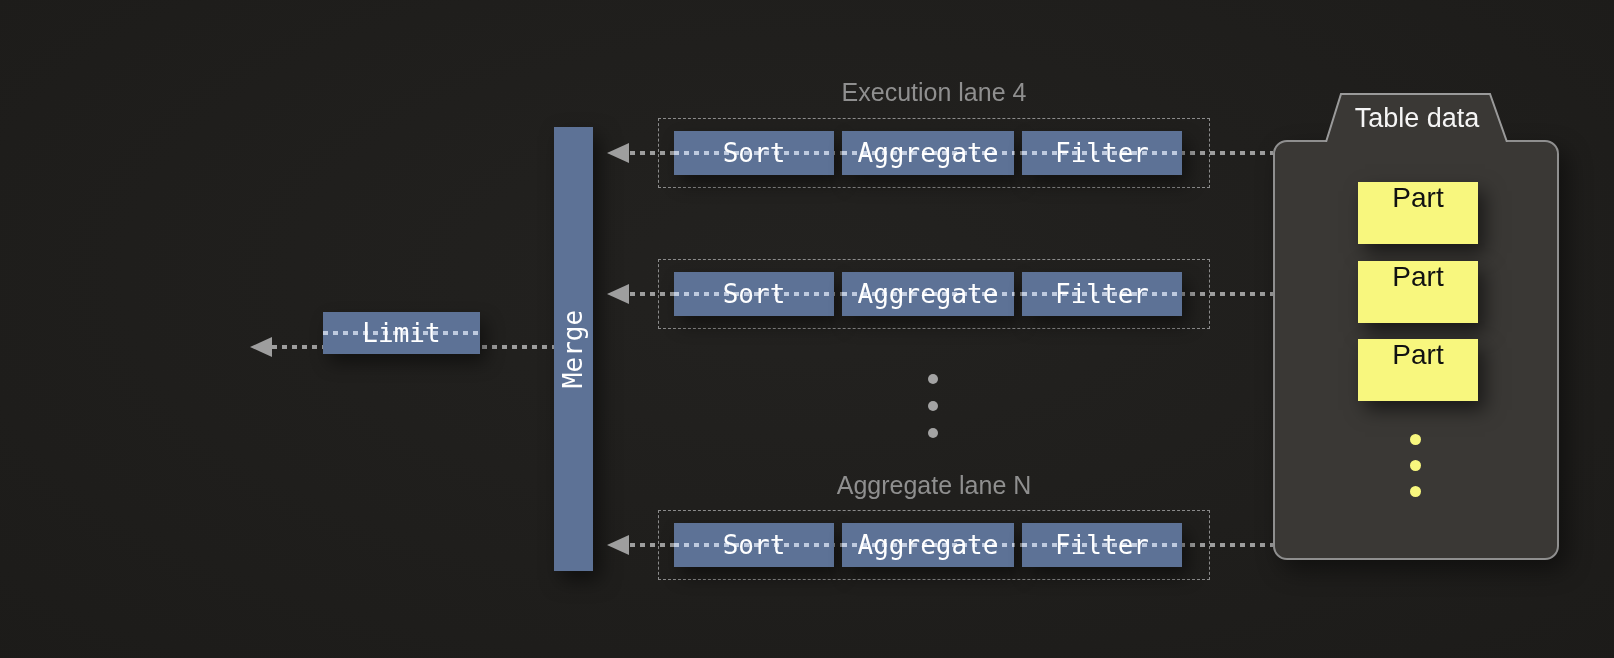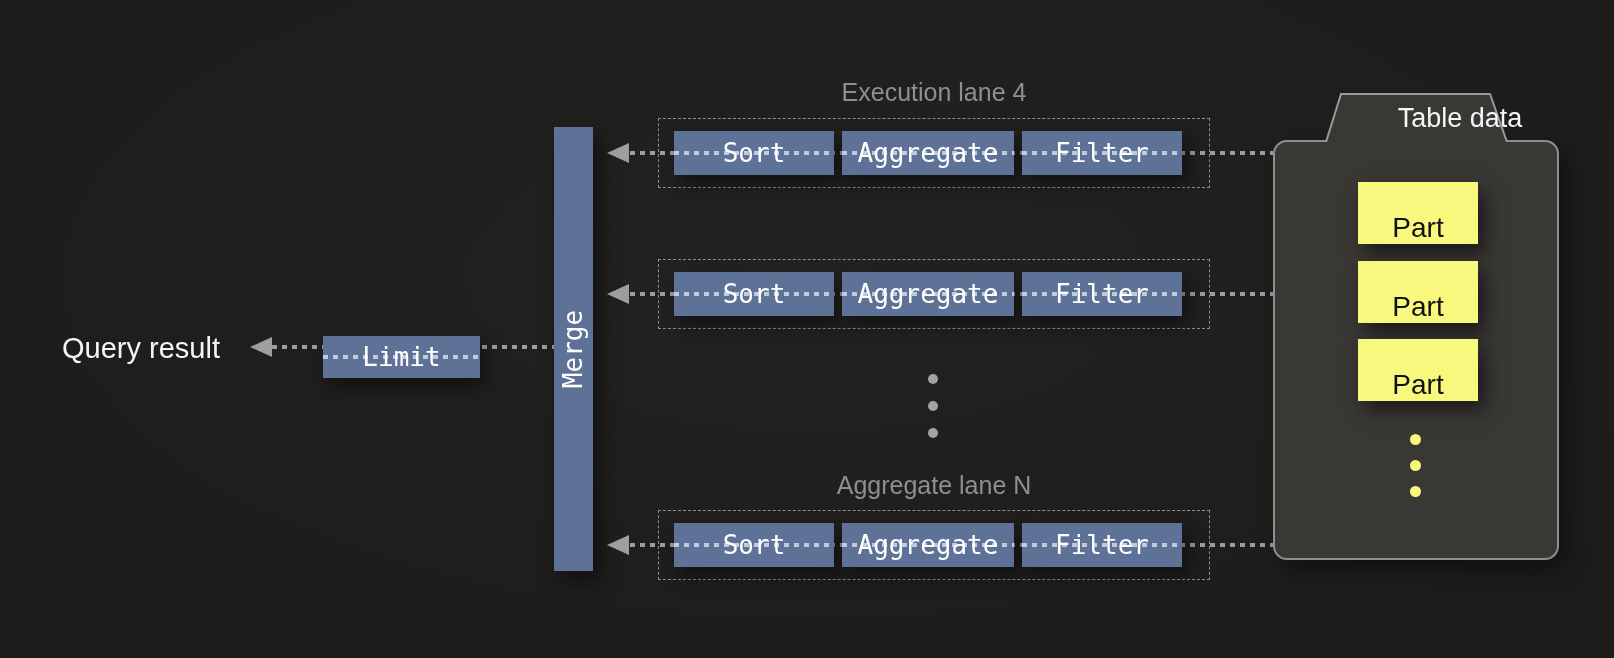--- a/index.html
+++ b/index.html
@@ -65,58 +65,57 @@
     position:absolute;left:658px;width:552px;height:70px;
     border:1px dashed #8b8b8b;
     box-sizing:border-box;
     display:flex;align-items:center;
     padding:0 13px 0 15px;gap:8px;
   }
   .lane-box .op-box{position:relative;height:44px;}
   .op-sort{width:160px;}
   .op-aggregate{width:172px;}
   .op-filter{width:160px;}
-  .op-limit{left:323px;top:336px;width:157px;height:42px;}
+  .op-limit{left:323px;top:312px;width:157px;height:42px;}
   
   .ellipsis{position:absolute;display:flex;flex-direction:column;align-items:center;}
   .dot{border-radius:50%;}
   .ellipsis.gray{left:928px;top:374px;gap:17px;}
   .ellipsis.gray .dot{width:10px;height:10px;background:#a3a3a3;}
   .ellipsis.yellow{left:1410px;top:434px;gap:15px;}
   .ellipsis.yellow .dot{width:11px;height:11px;background:#f8f77e;}
   
   .table-container{
     position:absolute;left:1273px;top:140px;width:286px;height:420px;
     background:#3a3835;
     border:2px solid #8f8f8f;
     border-radius:14px;
     box-sizing:border-box;
     box-shadow:8px 10px 24px rgba(0,0,0,0.45);
   }
   .tab-svg{position:absolute;left:1322px;top:92px;}
   .tab-label{
-    position:absolute;left:1365px;top:103px;width:190px;
+    position:absolute;left:1322px;top:103px;width:190px;
     text-align:center;color:#f5f5f5;font-size:27px;
   }
   .part-box{
     position:absolute;left:83px;width:120px;height:62px;
     background:#f8f77e;
     box-shadow:7px 9px 18px rgba(0,0,0,0.55);
-    display:flex;align-items:flex-end;justify-content:center;
+    display:flex;align-items:flex-start;justify-content:center;
     color:#111111;font-size:28px;
   }
 </style>
 </head>
 <body>
 
 <div class="canvas">
 
   <div class="dots" style="left:272px;top:345px;width:282px;"></div>
   <div class="arrow-left" style="left:250px;top:337px;"></div>
-  <div class="query-result">Query result</div>
 
   <div class="op-box op-limit">
     <div class="box-dots"></div>
     <span class="op-label">Limit</span>
   </div>
 
   <div class="merge-bar">
     <span class="merge-label">Merge</span>
   </div>
 

